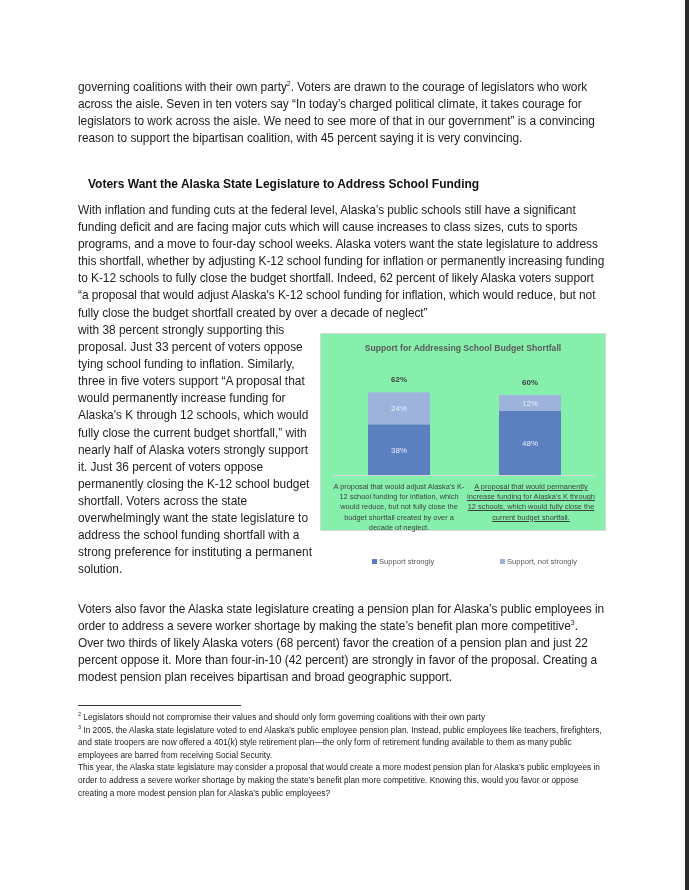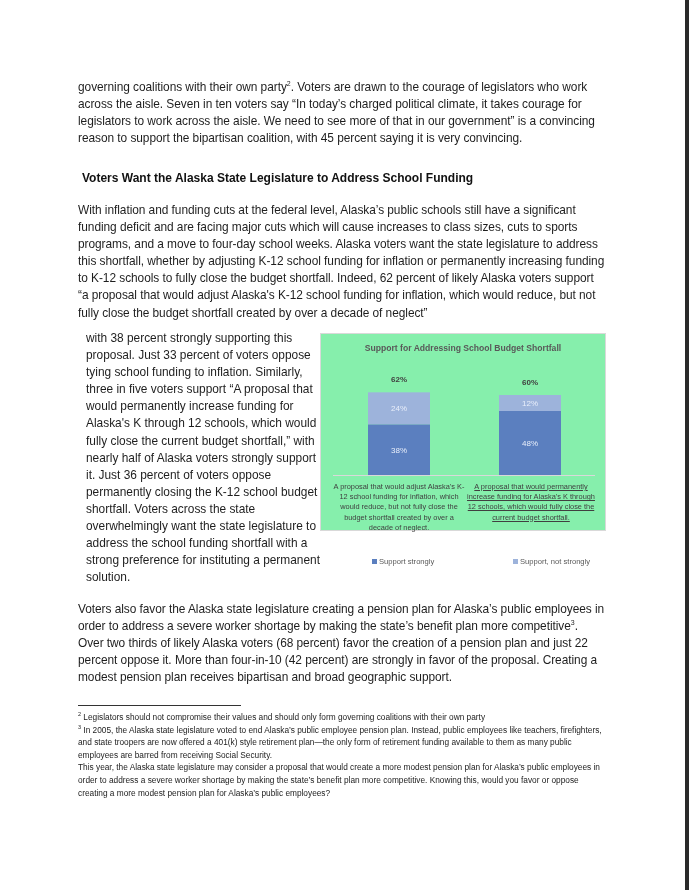--- a/index.html
+++ b/index.html
@@ -11,25 +11,25 @@
   }
   .edge-strip { position: absolute; top: 0; right: 0; width: 4px; height: 890px; background: #2a2a2a; }
   .para {
     position: absolute; left: 78px; width: 528px;
     font-size: 11.9px; line-height: 17.1px; margin: 0;
     text-align: left; letter-spacing: -0.05px;
   }
   .para sup { font-size: 7px; vertical-align: super; line-height: 0; }
   .heading {
     position: absolute; left: 78px; top: 167px;
-    font-size: 12px; font-weight: bold; margin: 4px; color: #111;
+    font-size: 12px; font-weight: bold; margin: 10px; color: #111;
   }
   .wrap-para {
     position: absolute; left: 78px; top: 322px; width: 240px;
-    font-size: 11.9px; line-height: 17.1px; margin: 8px;
+    font-size: 11.9px; line-height: 17.1px; margin: 0;
   }
   
   .chart-frame {
     position: absolute; left: 320px; top: 333px; width: 286px; height: 198px;
     border: 1px solid #d9d9d9; box-sizing: border-box; background: #86efac;
   }
   .chart-title {
     position: absolute; left: 0; width: 100%; top: 9px; text-align: center;
     font-size: 8.6px; font-weight: bold; color: #595959;
   }
@@ -78,21 +78,21 @@
       <rect x="178" y="61" width="62" height="16" fill="#9db3db"></rect>
       <text x="209" y="72" text-anchor="middle" font-size="8" fill="#e8eefa" font-family="Liberation Sans, sans-serif">12%</text>
       <text x="209" y="51" text-anchor="middle" font-size="8" font-weight="bold" fill="#404040" font-family="Liberation Sans, sans-serif">60%</text>
     </svg>
   <div class="cat-label" style="left:12px;">A proposal that would adjust Alaska's K-12 school funding for inflation, which would reduce, but not fully close the budget shortfall created by over a decade of neglect.</div>
   <div class="cat-label" style="left:144px;text-decoration:underline;">A proposal that would permanently increase funding for Alaska's K through 12 schools, which would fully close the current budget shortfall.</div>
   <div class="legend" style="left:51px;">
     <span class="swatch" id="sw0" style="background: rgb(91, 127, 191);"></span>
     <span>Support strongly</span>
   </div>
-  <div class="legend" style="left:156px;padding-left:36px;">
+  <div class="legend" style="left:143px;padding-left:36px;">
     <span class="swatch" id="sw1" style="background: rgb(157, 179, 219);"></span>
     <span>Support, not strongly</span>
   </div>
 </div>
 
 <p class="para" style="top:601px;"><span>Voters also favor the Alaska state legislature creating a pension plan for Alaska’s public employees in order to address a severe worker shortage by making the state’s benefit plan more competitive</span><sup>3</sup><span>. Over two thirds of likely Alaska voters (68 percent) favor the creation of a pension plan and just 22 percent oppose it. More than four-in-10 (42 percent) are strongly in favor of the proposal. Creating a modest pension plan receives bipartisan and broad geographic support.</span></p>
 
 <div class="footnote-rule"></div>
 <div class="footnotes">
   <p class="fn"><sup>2</sup><span> Legislators should not compromise their values and should only form governing coalitions with their own party</span></p>

